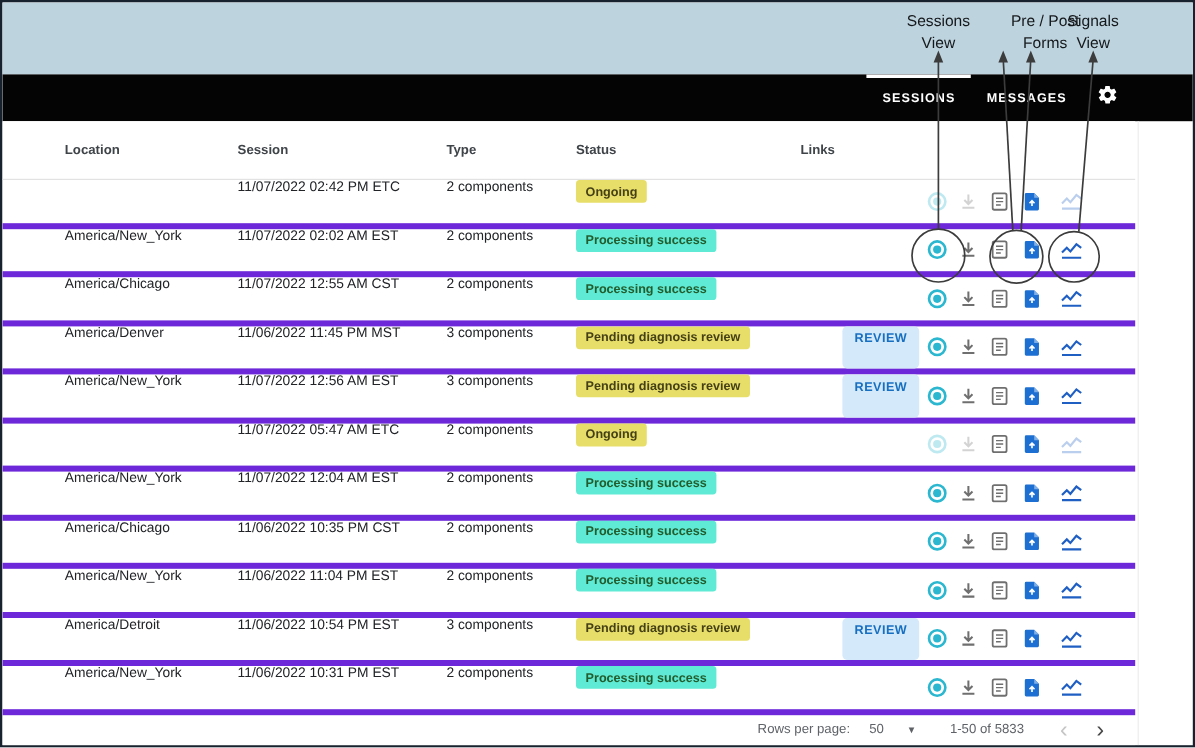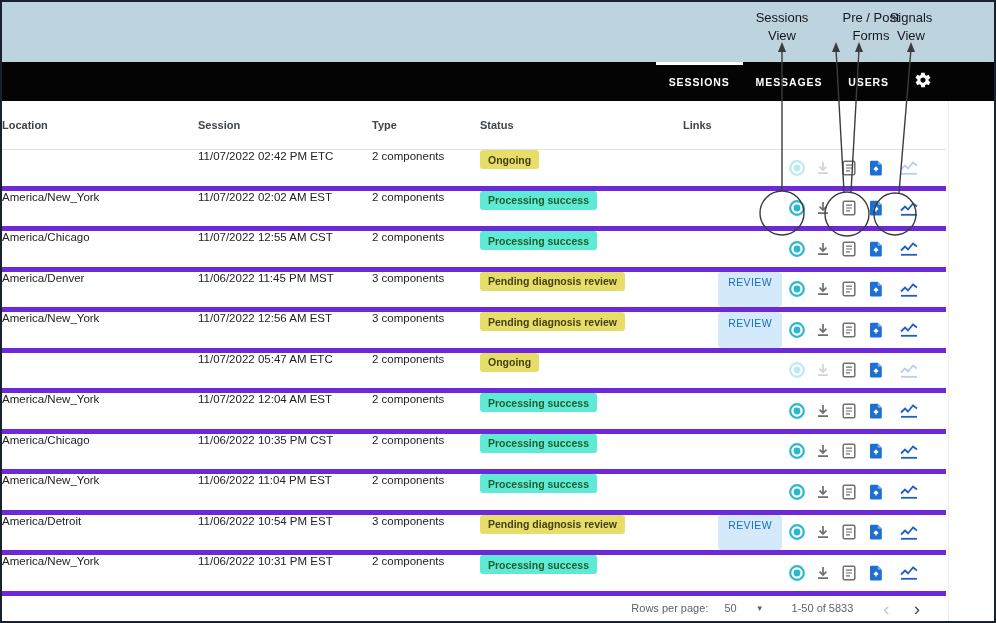--- a/index.html
+++ b/index.html
@@ -23,35 +23,35 @@
   .nav-item.active { box-shadow: inset 0 3px 0 0 #ffffff; }
   .gear-btn { margin-left:12px; display:flex; align-items:center; cursor:pointer; }
 
   
   .table-area { position:absolute; top:99px; left:0; width:944px; background:#fff; }
   .thead { display:flex; align-items:center; height:49px; border-bottom:1px solid #e2e2e2;
            font-size:11px; font-weight:700; color:#3f4449; }
   .row { display:flex; height:40.5px; border-bottom:5px solid #6d28d9;
          font-size:11.5px; color:#212327; }
   .cell { flex:none; }
-  .c-loc    { width:196px; }
+  .c-loc    { width:196px; padding-left:52px; }
   .c-sess   { width:174px; }
   .c-type   { width:108px; }
   .c-status { width:182px; }
-  .c-links  { width:106px; display:flex; justify-content:flex-end; padding-right:2px;margin-left:16px; }
+  .c-links  { width:106px; display:flex; justify-content:flex-end; padding-right:2px; }
   .thead .c-links { justify-content:flex-start; padding-left:5px; }
   .c-icons  { display:flex; align-items:center; }
   .islot { display:flex; justify-content:center; align-items:center; cursor:pointer; }
   .s1,.s2,.s3 { width:26px; } .s4 { width:27px; } .s5 { width:40px; }
 
   .badge { display:inline-block; padding:3.5px 8px; border-radius:3px; font-size:10.5px; font-weight:700; }
   .badge.ongoing, .badge.pending { background:#e7de69; color:#454016; }
   .badge.success { background:#5eead4; color:#235c2d; }
 
-  .review-pill { background:#d4e9f9; color:#176fc1; font-size:10.5px; font-weight:400;
+  .review-pill { background:#d4e9f9; color:#176fc1; font-size:10.5px; font-weight:700;
                  letter-spacing:.4px; padding:4.5px 10px; border-radius:4px; cursor:pointer; }
 
   .row.dimmed .fade-when-dimmed { opacity:.3; }
 
   
   .tfoot { display:flex; align-items:center; justify-content:flex-end; height:25px;
            font-size:11px; color:#5f6368; padding-right:26px; }
   .rpp-label { margin-right:16px; }
   .rpp-select { margin-right:28px; display:flex; align-items:center; gap:19px; cursor:pointer; }
   .rpp-caret { font-size:8px; color:#5f6368; }
@@ -82,21 +82,20 @@
     <div class="ann-label ann-signals">
       <span>Signals</span><br>
       <span>View</span>
     </div>
   </div>
 
   <div class="navbar">
     <div class="nav-items">
         <div class="nav-item active">SESSIONS</div>
         <div class="nav-item">MESSAGES</div>
-        <div class="nav-item">USERS</div>
       </div>
     <div class="gear-btn">
       <span>
         <svg width="18" height="18" viewBox="0 0 24 24" fill="#ffffff">
           <path d="M19.4 13c0-.3.1-.6.1-1s0-.7-.1-1l2.1-1.6c.2-.2.2-.4.1-.6l-2-3.4c-.1-.2-.4-.3-.6-.2l-2.5 1c-.5-.4-1.1-.7-1.7-1l-.4-2.6c0-.2-.2-.4-.5-.4h-4c-.2 0-.4.2-.5.4l-.4 2.6c-.6.2-1.2.6-1.7 1l-2.5-1c-.2-.1-.5 0-.6.2l-2 3.4c-.1.2-.1.5.1.6L4.5 11c0 .3-.1.6-.1 1s0 .7.1 1l-2.1 1.6c-.2.2-.2.4-.1.6l2 3.4c.1.2.4.3.6.2l2.5-1c.5.4 1.1.7 1.7 1l.4 2.6c0 .2.2.4.5.4h4c.2 0 .4-.2.5-.4l.4-2.6c.6-.2 1.2-.6 1.7-1l2.5 1c.2.1.5 0 .6-.2l2-3.4c.1-.2.1-.5-.1-.6L19.4 13zM12 15.5c-1.9 0-3.5-1.6-3.5-3.5s1.6-3.5 3.5-3.5 3.5 1.6 3.5 3.5-1.6 3.5-3.5 3.5z"></path>
         </svg>
       </span>
     </div>
   </div>
 

